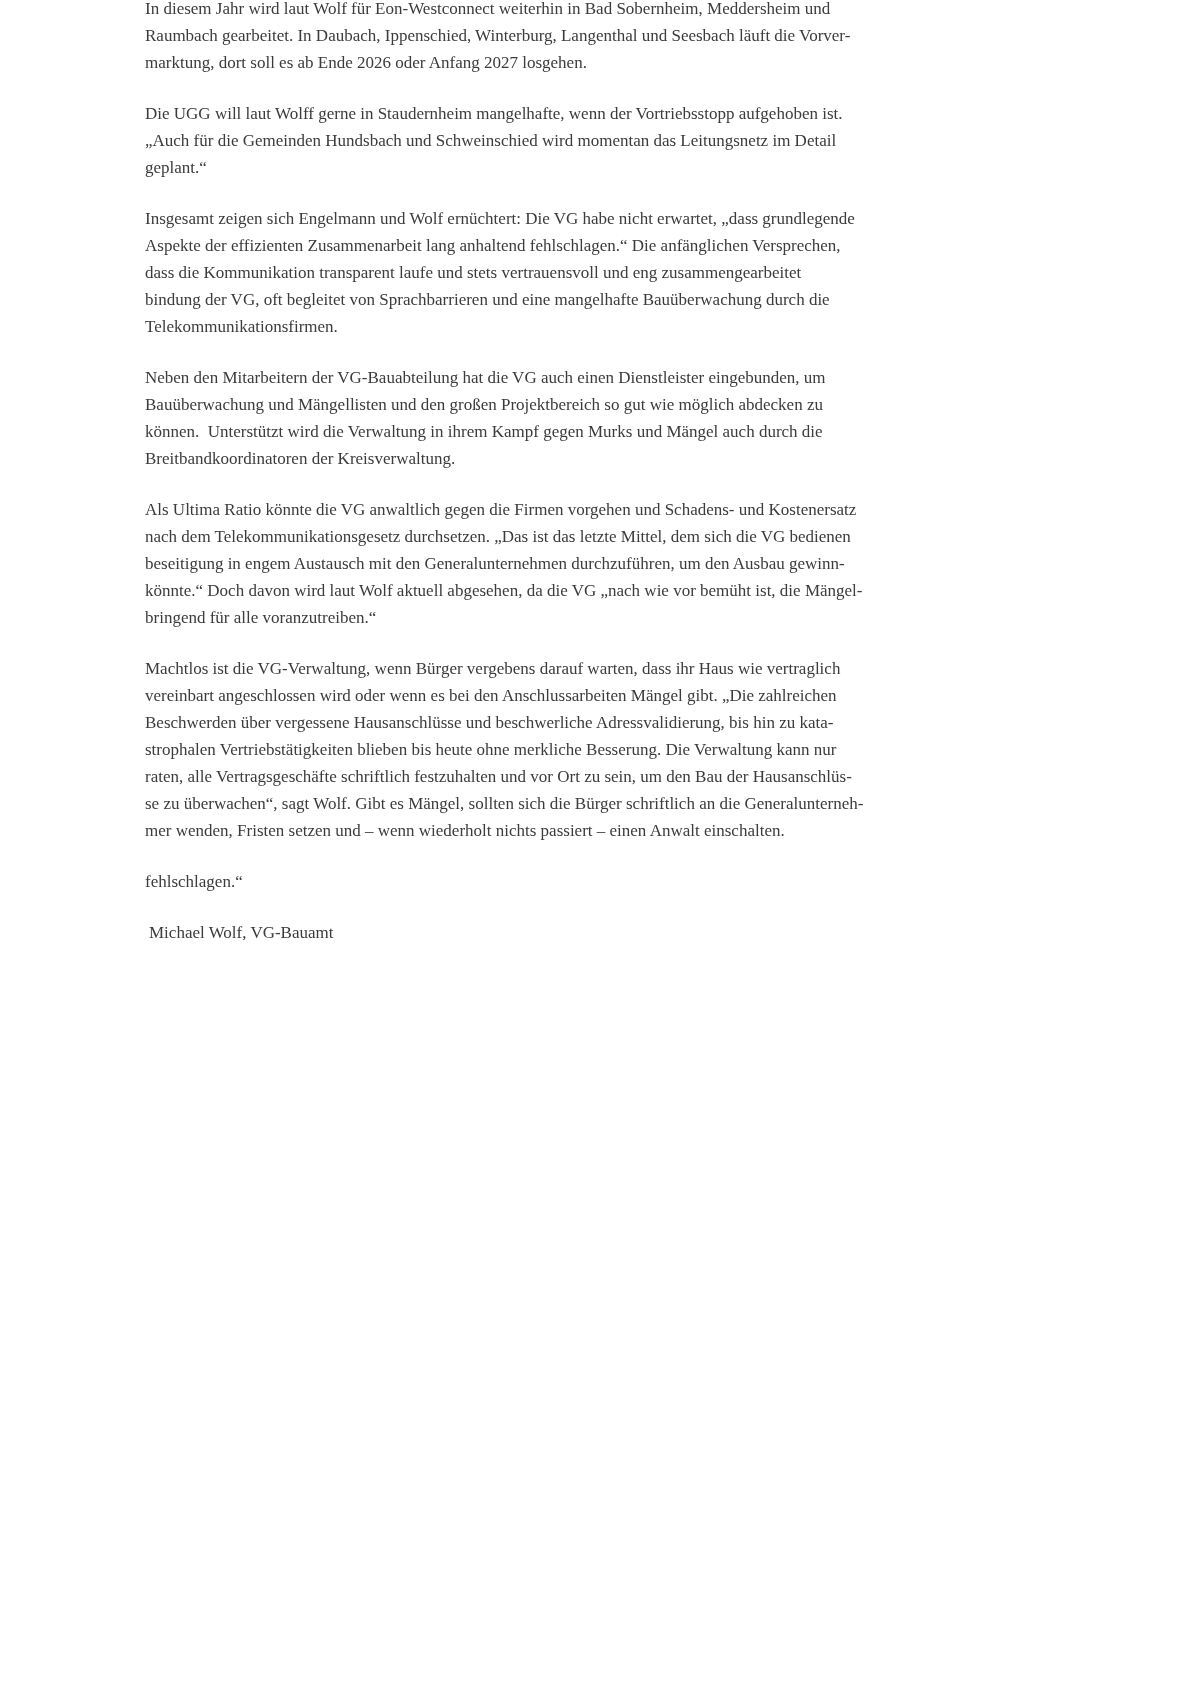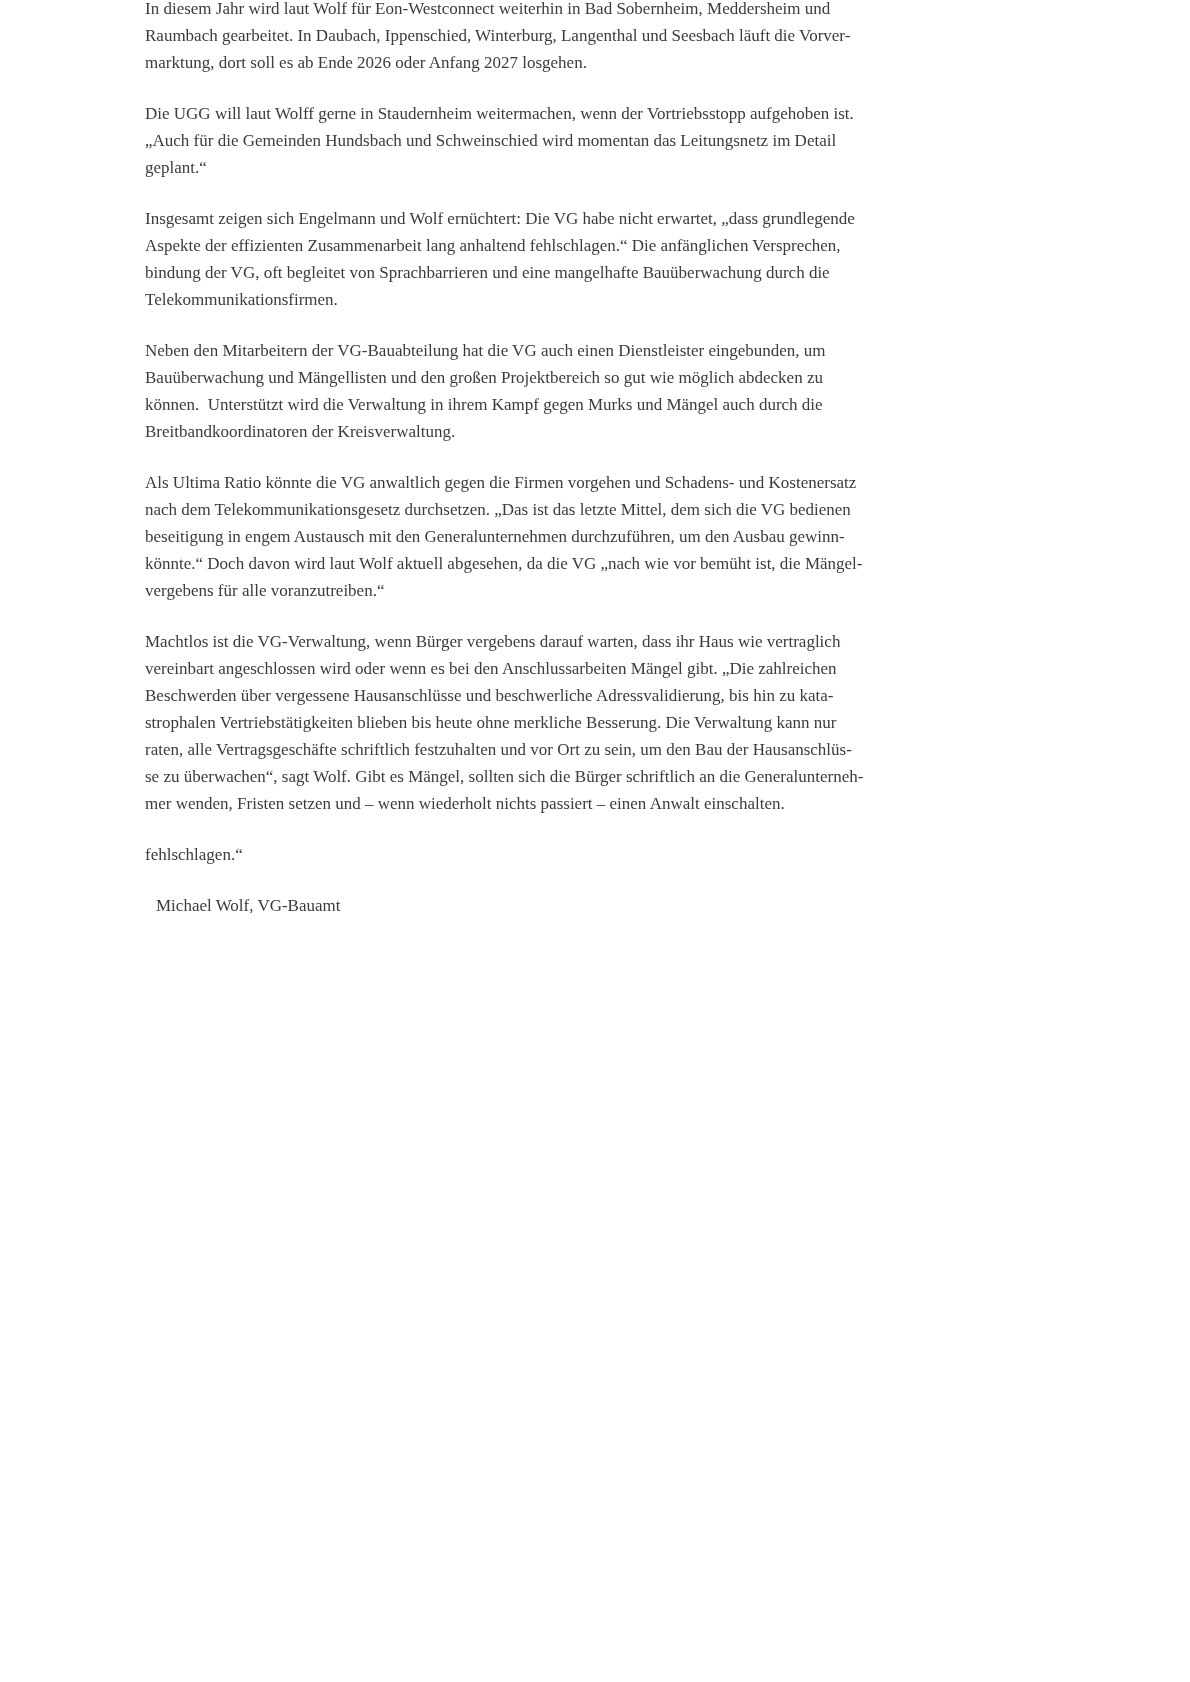--- a/index.html
+++ b/index.html
@@ -26,61 +26,62 @@
     font-weight: 400;
   }
   .para {
     margin: 0 0 24px 0;
   }
   .line {
     display: block;
     white-space: pre;
   }
   .byline {
-    margin: 11px;
+    margin: 4px;
   }
 </style>
 </head>
 <body>
 
 <div class="page">
   <div class="content">
 
     <p class="para">
       <span class="line">In diesem Jahr wird laut Wolf für Eon-Westconnect weiterhin in Bad Sobernheim, Meddersheim und</span>
       <span class="line">Raumbach gearbeitet. In Daubach, Ippenschied, Winterburg, Langenthal und Seesbach läuft die Vorver-</span>
       <span class="line">marktung, dort soll es ab Ende 2026 oder Anfang 2027 losgehen.</span>
     </p>
 
     <p class="para">
-      <span class="line">Die UGG will laut Wolff gerne in Staudernheim weitermachen, wenn der Vortriebsstopp aufgehoben ist.</span>
+      <span class="line">Die UGG will laut Wolff gerne in Staudernheim mangelhafte, wenn der Vortriebsstopp aufgehoben ist.</span>
       <span class="line">„Auch für die Gemeinden Hundsbach und Schweinschied wird momentan das Leitungsnetz im Detail</span>
       <span class="line">geplant.“</span>
     </p>
 
     <p class="para">
       <span class="line">Insgesamt zeigen sich Engelmann und Wolf ernüchtert: Die VG habe nicht erwartet, „dass grundlegende</span>
       <span class="line">Aspekte der effizienten Zusammenarbeit lang anhaltend fehlschlagen.“ Die anfänglichen Versprechen,</span>
+      <span class="line">dass die Kommunikation transparent laufe und stets vertrauensvoll und eng zusammengearbeitet</span>
       <span class="line">bindung der VG, oft begleitet von Sprachbarrieren und eine mangelhafte Bauüberwachung durch die</span>
       <span class="line">Telekommunikationsfirmen.</span>
     </p>
 
     <p class="para">
       <span class="line">Neben den Mitarbeitern der VG-Bauabteilung hat die VG auch einen Dienstleister eingebunden, um</span>
       <span class="line">Bauüberwachung und Mängellisten und den großen Projektbereich so gut wie möglich abdecken zu</span>
       <span class="line">können.  Unterstützt wird die Verwaltung in ihrem Kampf gegen Murks und Mängel auch durch die</span>
       <span class="line">Breitbandkoordinatoren der Kreisverwaltung.</span>
     </p>
 
     <p class="para">
       <span class="line">Als Ultima Ratio könnte die VG anwaltlich gegen die Firmen vorgehen und Schadens- und Kostenersatz</span>
       <span class="line">nach dem Telekommunikationsgesetz durchsetzen. „Das ist das letzte Mittel, dem sich die VG bedienen</span>
       <span class="line">beseitigung in engem Austausch mit den Generalunternehmen durchzuführen, um den Ausbau gewinn-</span>
       <span class="line">könnte.“ Doch davon wird laut Wolf aktuell abgesehen, da die VG „nach wie vor bemüht ist, die Mängel-</span>
-      <span class="line">vergebens für alle voranzutreiben.“</span>
+      <span class="line">bringend für alle voranzutreiben.“</span>
     </p>
 
     <p class="para">
       <span class="line">Machtlos ist die VG-Verwaltung, wenn Bürger vergebens darauf warten, dass ihr Haus wie vertraglich</span>
       <span class="line">vereinbart angeschlossen wird oder wenn es bei den Anschlussarbeiten Mängel gibt. „Die zahlreichen</span>
       <span class="line">Beschwerden über vergessene Hausanschlüsse und beschwerliche Adressvalidierung, bis hin zu kata-</span>
       <span class="line">strophalen Vertriebstätigkeiten blieben bis heute ohne merkliche Besserung. Die Verwaltung kann nur</span>
       <span class="line">raten, alle Vertragsgeschäfte schriftlich festzuhalten und vor Ort zu sein, um den Bau der Hausanschlüs-</span>
       <span class="line">se zu überwachen“, sagt Wolf. Gibt es Mängel, sollten sich die Bürger schriftlich an die Generalunterneh-</span>
       <span class="line">mer wenden, Fristen setzen und – wenn wiederholt nichts passiert – einen Anwalt einschalten.</span>

